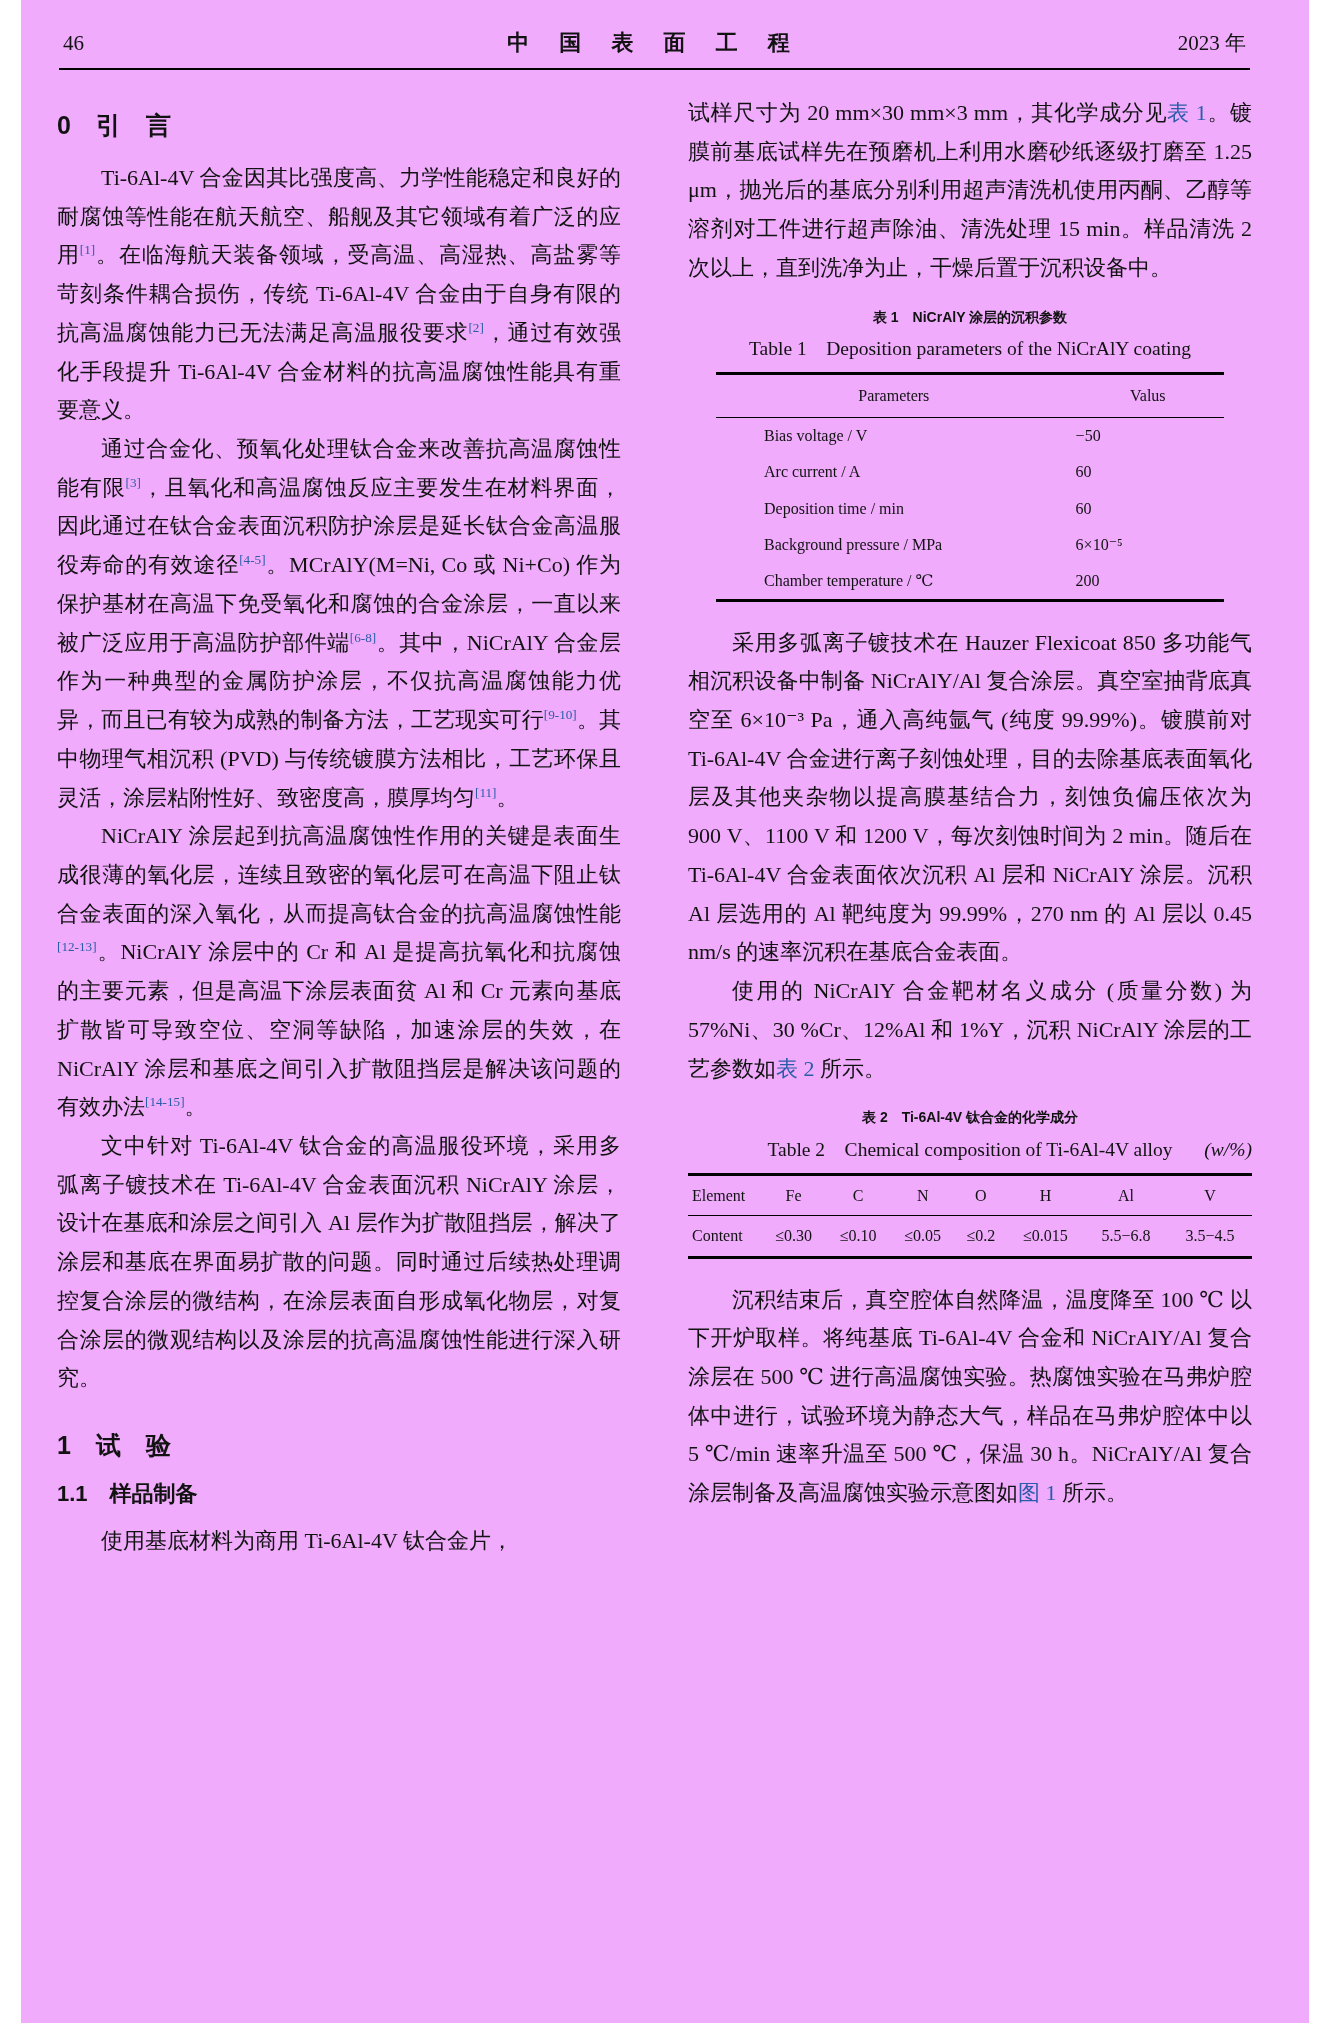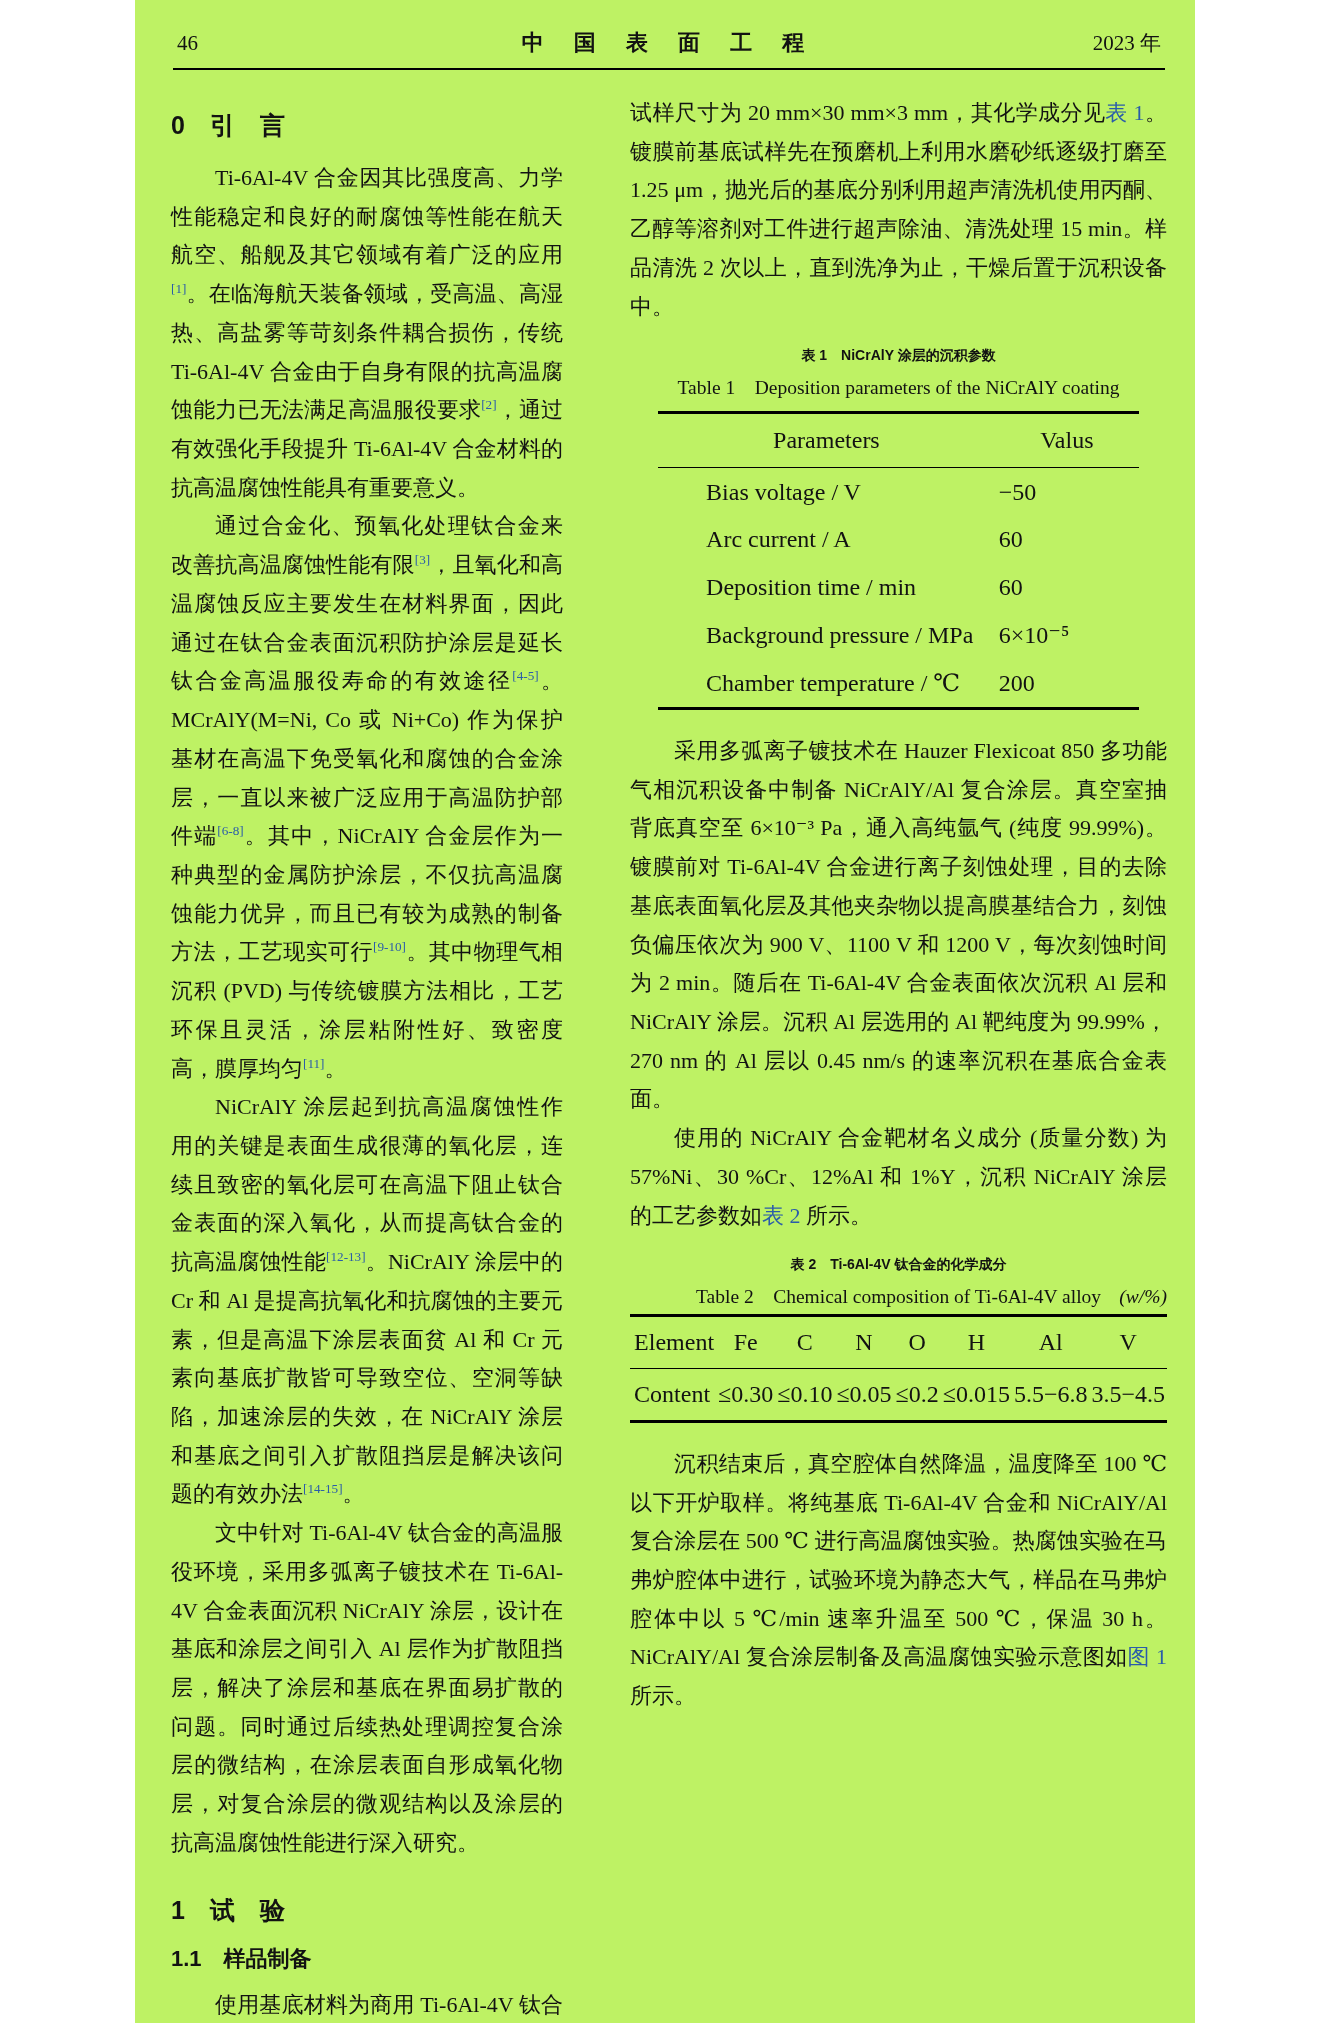--- a/index.html
+++ b/index.html
@@ -1,22 +1,22 @@
 <!DOCTYPE html>
 <html lang="zh" style="--link: #2a5caa;"><head>
 <meta charset="utf-8">
 <style>
   * { margin: 0; padding: 0; box-sizing: border-box; }
   html, body { background: #ffffff; }
   .page {
-    width: 1060px;
+    width: 1288px;
     height: 2023px;
     margin: 0 auto;
-    background: #bef264;
-    padding: 26px 28px 0 36px;
+    background: #f0abfc;
+    padding: 26px 57px 0 36px;
     font-family: "Liberation Serif", "DejaVu Serif", serif;
     color: #121212;
     overflow: hidden;
     position: relative;
   }
   
   .page-header {
     display: flex;
     align-items: baseline;
     font-size: 21px;
@@ -90,32 +90,32 @@
     font-size: 19.5px;
     text-indent: 0;
     margin-bottom: 10px;
     line-height: 1.4;
   }
   .tcap-en-row {
     position: relative;
     text-align: center;
     font-size: 19.5px;
     text-indent: 0;
-    margin-bottom: 4px;
+    margin-bottom: 10px;
     line-height: 1.4;
   }
   .tcap-en-row .wpct {
     position: absolute;
     right: 0;
     top: 0;
     font-style: italic;
   }
   table.booktab {
     border-collapse: collapse;
-    font-size: 24px;
+    font-size: 16px;
     line-height: 1.45;
     border-top: 3px solid #000;
     border-bottom: 3px solid #000;
   }
   table.t1 { width: calc(100% - 56px); margin: 0 28px; }
   table.t2 { width: 100%; }
   .t1 thead tr { border-bottom: 1.5px solid #000; }
   .t1 th {
     font-weight: normal;
     padding: 9px 4px;

